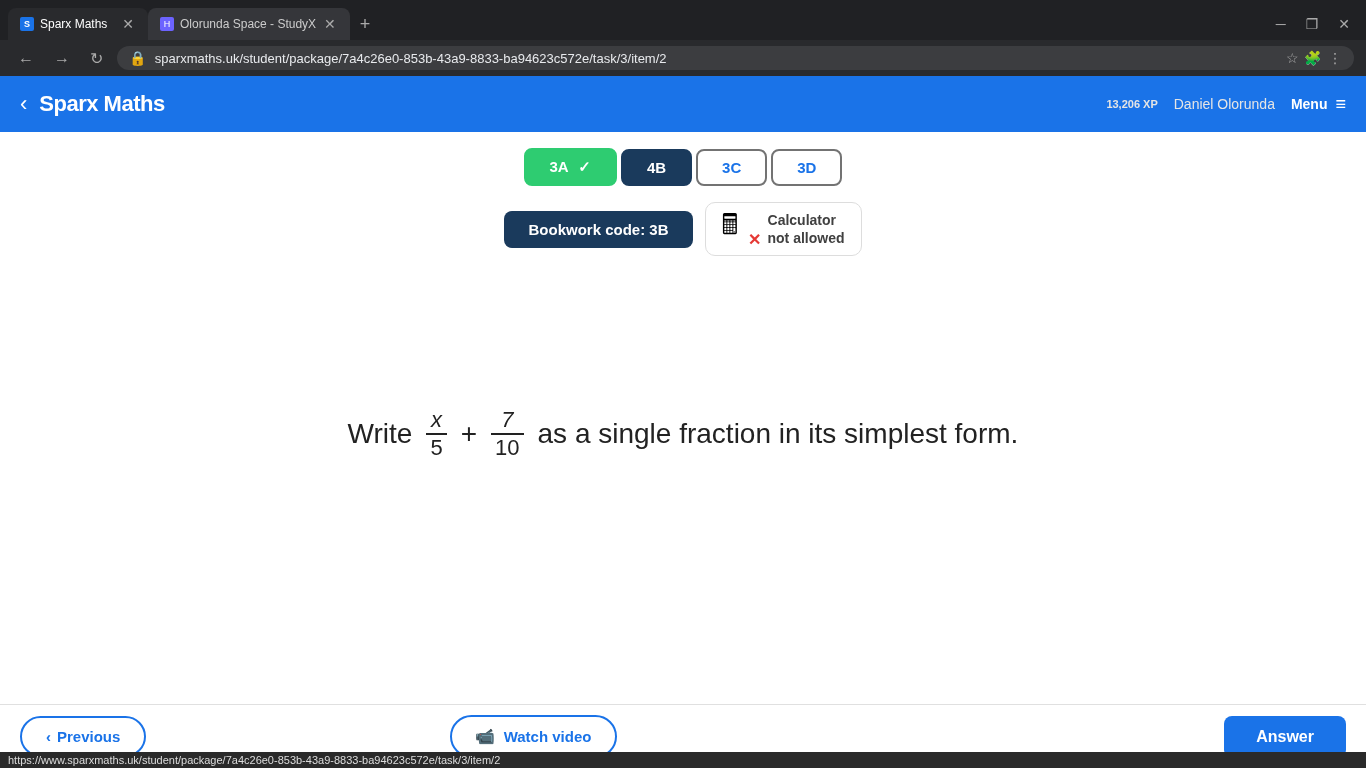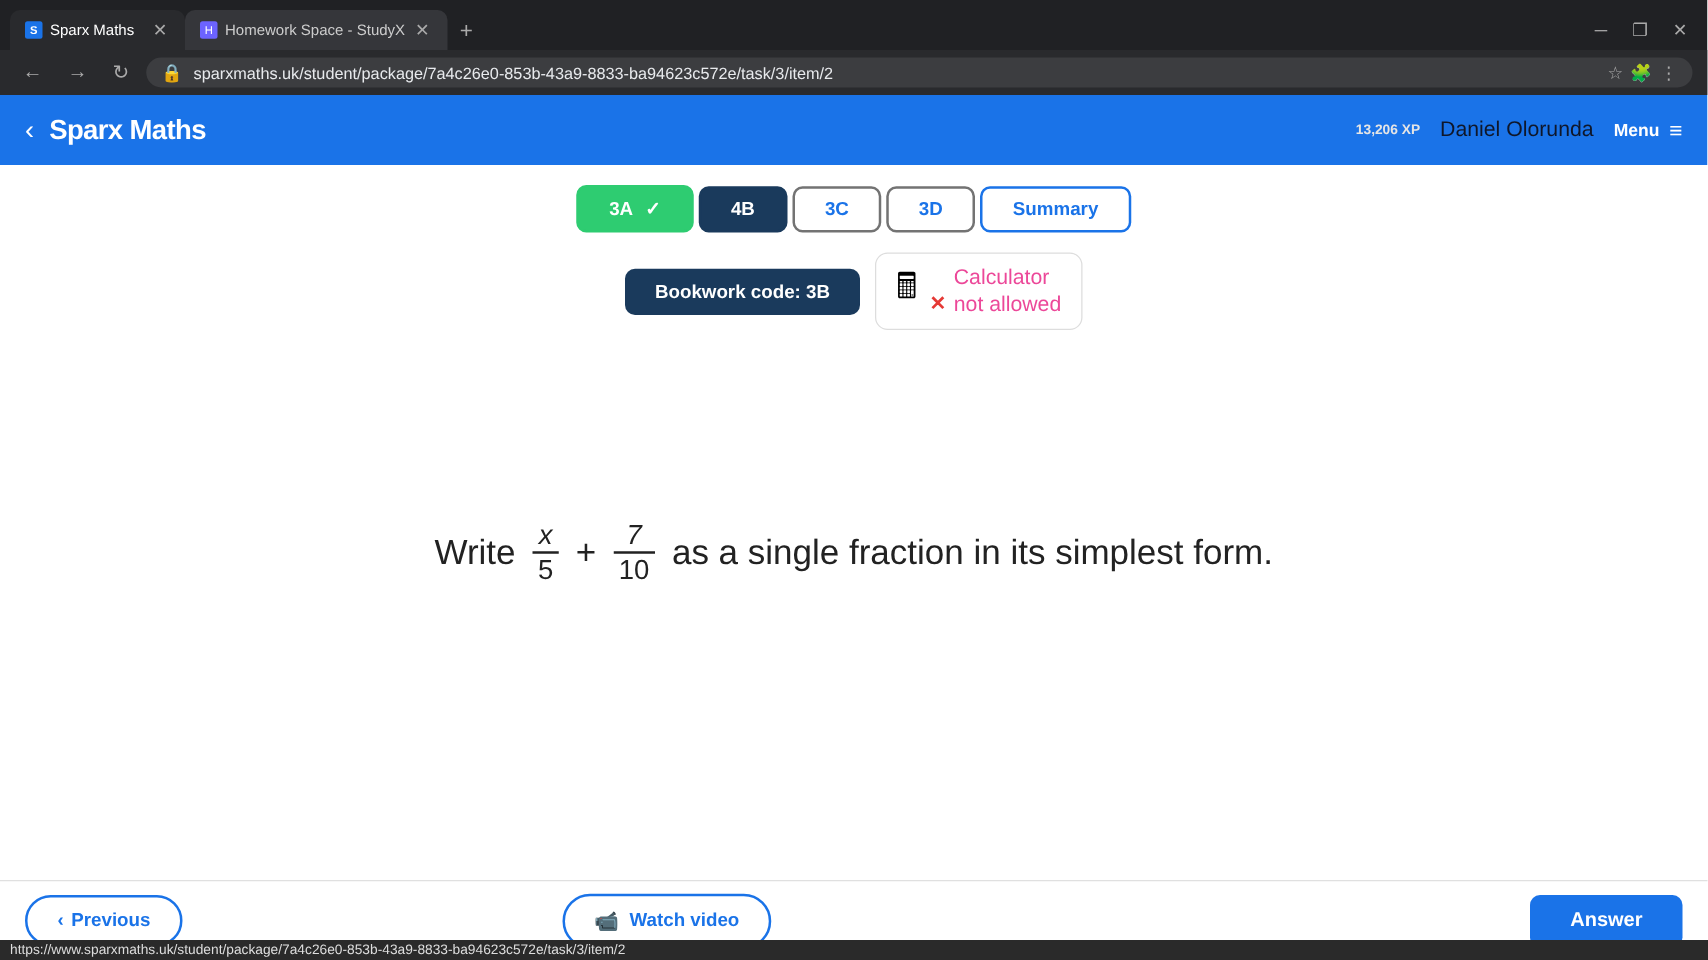--- a/index.html
+++ b/index.html
@@ -134,22 +134,22 @@
       display: flex;
       align-items: center;
       gap: 16px;
     }
     .xp-badge {
       color: #e5e5e5;
       font-size: 11px;
       font-weight: 600;
     }
     .user-name {
-      color: #0f172a;
-      font-size: 17px;
+      color: #e5e5e5;
+      font-size: 14px;
     }
     .menu-btn {
       color: white;
       font-size: 14px;
       font-weight: 600;
       cursor: pointer;
       display: flex;
       align-items: center;
       gap: 8px;
       background: none;
@@ -232,23 +232,23 @@
     }
     .calc-x {
       position: absolute;
       bottom: -2px;
       right: -4px;
       color: #e53935;
       font-size: 16px;
       font-weight: 900;
     }
     .calc-text {
-      font-size: 17px;
-      color: #ec4899;
-      font-weight: 400;
+      font-size: 14px;
+      color: #404040;
+      font-weight: 700;
       line-height: 1.3;
     }
 
     
     .main-content {
       display: flex;
       flex-direction: column;
       align-items: center;
       justify-content: center;
       padding: 40px 32px;
@@ -366,21 +366,21 @@
 
 <div class="browser-chrome">
   <div class="title-bar">
     <div class="tab active">
       <div class="tab-favicon sparx">S</div>
       <span>Sparx Maths</span>
       <span class="tab-close">✕</span>
     </div>
     <div class="tab">
       <div class="tab-favicon studyx">H</div>
-      <span>Homework Space - StudyX</span>
+      <span>Olorunda Space - StudyX</span>
       <span class="tab-close">✕</span>
     </div>
     <button class="tab-add">+</button>
     <div class="title-bar-controls">
       <button class="tb-btn">─</button>
       <button class="tb-btn">❐</button>
       <button class="tb-btn">✕</button>
     </div>
   </div>
   <div class="address-bar-row">
@@ -418,23 +418,20 @@
     <span class="checkmark">✓</span>
   </div>
   <div class="task-tab active">
     <span>4B</span>
   </div>
   <div class="task-tab inactive">
     <span>3C</span>
   </div>
   <div class="task-tab inactive">
     <span>3D</span>
-  </div>
-  <div class="task-tab summary">
-    <span>Summary</span>
   </div>
 </div>
 
 <div class="info-row">
   <div class="bookwork-badge">
     <span>Bookwork code: 3B</span>
   </div>
   <div class="calculator-info">
     <div class="calc-icon-wrap">
       <span class="calc-icon">🖩</span>

